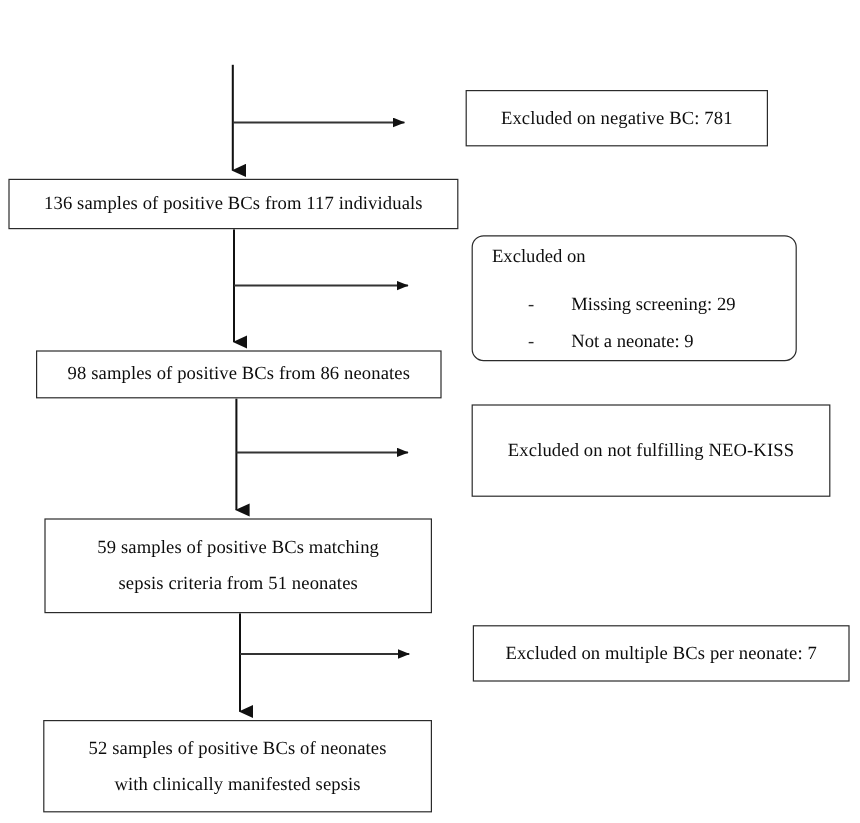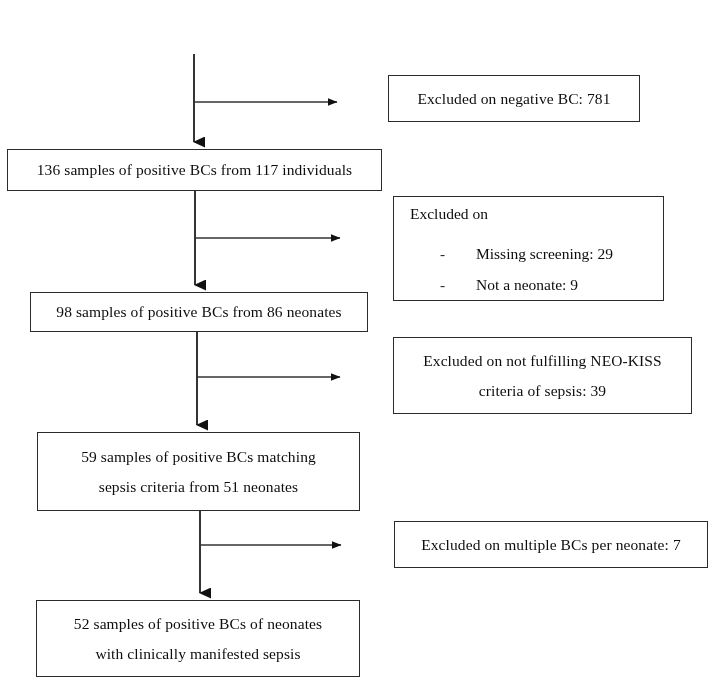--- a/index.html
+++ b/index.html
@@ -129,34 +129,33 @@
 
   <div class="node" style="left:36px; top:600px; width:324px; height:77px;">
     <span class="line">52 samples of positive BCs of neonates</span>
     <span class="line">with clinically manifested sepsis</span>
   </div>
 
   <div class="node" style="left:388px; top:75px; width:252px; height:47px;">
     <span class="line">Excluded on negative BC: 781</span>
   </div>
 
-  <div class="bullet-box" style="left:393px; top:196px; width:271px; height:105px;">
+  <div class="bullet-box" style="left:393px; top:196px; width:271px; height:105px;border-radius:10px;">
     <div class="bullet-head">Excluded on</div>
     <div class="bullet-row">
       <span class="bullet-dash">-</span>
       <span class="bullet-text">Missing screening: 29</span>
     </div>
     <div class="bullet-row">
       <span class="bullet-dash">-</span>
       <span class="bullet-text">Not a neonate: 9</span>
     </div>
   </div>
 
   <div class="node" style="left:393px; top:337px; width:299px; height:77px;">
     <span class="line">Excluded on not fulfilling NEO-KISS</span>
-    <span class="line">criteria of sepsis: 39</span>
   </div>
 
   <div class="node" style="left:394px; top:521px; width:314px; height:47px;">
     <span class="line">Excluded on multiple BCs per neonate: 7</span>
   </div>
 
 </div>
 
 </body></html>

